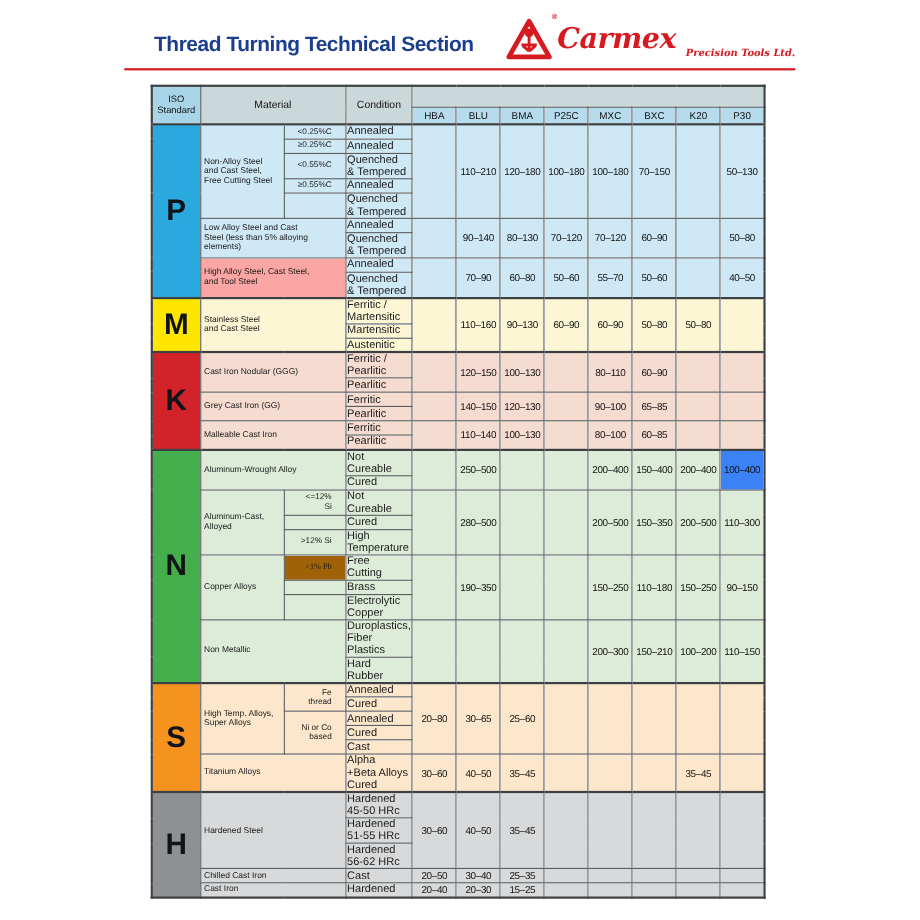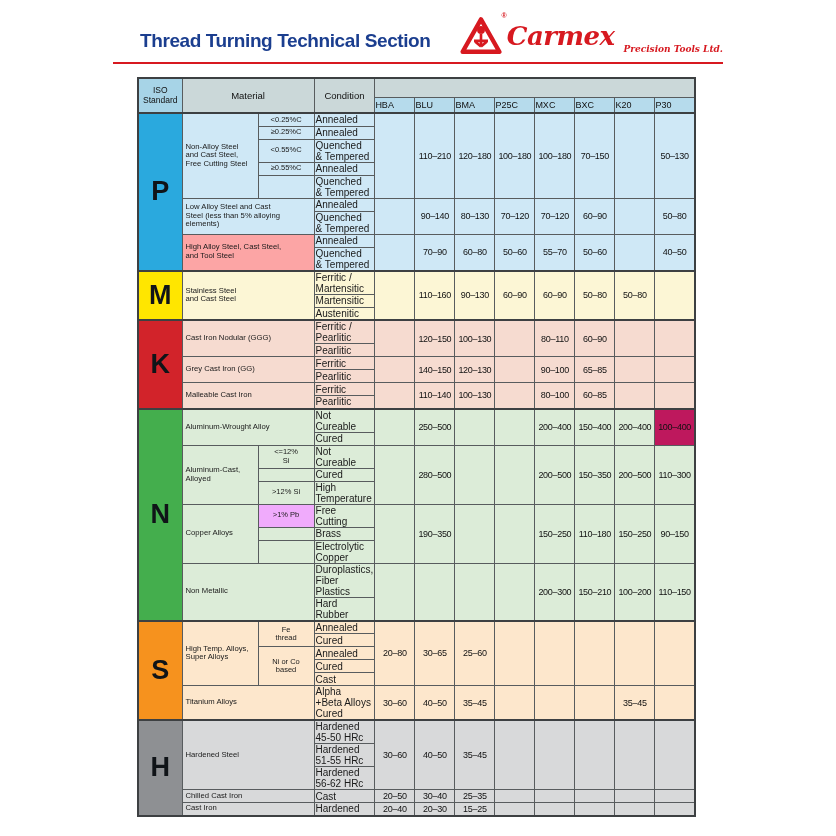--- a/index.html
+++ b/index.html
@@ -21,24 +21,24 @@
   .main-title { text-align:center; color:#16418f; font-size:20px; font-weight:bold; font-style:italic; letter-spacing:-0.5px; margin-top:34px; }
 
   
   .table-wrap { margin-top:13px; margin-left:24px; }
   table { border-collapse:collapse; table-layout:fixed; border:2px solid #3d4042; }
   td, th { border:1px solid #585c5e; overflow:hidden; vertical-align:middle; }
   th { font-weight:normal; color:#111; }
   .corner-iso { background:#a7d4e7; font-size:8.5px; white-space:pre-line; line-height:1.15; text-align:center; }
   .hdr { background:#cbd8d9; font-size:9.5px; text-align:center; }
   .band { background:#cbd8d9; }
-  .grade { background:#b6dbec; font-size:9px; text-align:left; }
+  .grade { background:#b6dbec; font-size:9px; text-align:center; }
   .iso-cell { font-size:27px; font-weight:bold; color:#101418; text-align:center; }
   .mat { font-size:7.7px; line-height:1.12; text-align:left; padding:1px 3px; white-space:pre-line; color:#1a1a1a; }
-  .sub { font-size:7.5px; line-height:1.1; text-align:center; padding:1px 12px; white-space:pre-line; color:#1a1a1a; }
+  .sub { font-size:7.5px; line-height:1.1; text-align:right; padding:1px 12px; white-space:pre-line; color:#1a1a1a; }
   .cond { font-size:10px; line-height:1.1; text-align:left; padding:0 1px; white-space:pre-line; color:#1a1a1a; }
   .val { font-size:9px; letter-spacing:-0.3px; text-align:center; color:#111; }
   tr.section-start td { border-top:2px solid #3d4042; }
 </style>
 </head>
 <body>
 
 <div class="page">
   <div class="content">
     <div class="top-header">
@@ -237,21 +237,21 @@
               <td class="mat" rowspan="2" colspan="2" style="background: rgb(220, 236, 216);">Aluminum-Wrought Alloy</td>
               <td class="cond" style="background: rgb(220, 236, 216);">Not
 Cureable</td>
               <td class="val" rowspan="2" style="background: rgb(220, 236, 216);"></td>
               <td class="val" rowspan="2" style="background: rgb(220, 236, 216);">250–500</td>
               <td class="val" rowspan="2" style="background: rgb(220, 236, 216);"></td>
               <td class="val" rowspan="2" style="background: rgb(220, 236, 216);"></td>
               <td class="val" rowspan="2" style="background: rgb(220, 236, 216);">200–400</td>
               <td class="val" rowspan="2" style="background: rgb(220, 236, 216);">150–400</td>
               <td class="val" rowspan="2" style="background: rgb(220, 236, 216);">200–400</td>
-              <td class="val" rowspan="2" style="background: #be185d;">100–400</td>
+              <td class="val" rowspan="2" style="background: #3b82f6;">100–400</td>
             </tr>
             <tr style="height: 13px;">
               <td class="cond" style="background: rgb(220, 236, 216);">Cured</td>
             </tr>
             <tr style="height: 22px;">
               <td class="mat" rowspan="3" style="background: rgb(220, 236, 216);">Aluminum-Cast,
 Alloyed</td>
               <td class="sub" rowspan="1" style="background: rgb(220, 236, 216);">&lt;=12% Si</td>
               <td class="cond" style="background: rgb(220, 236, 216);">Not
 Cureable</td>
@@ -268,21 +268,21 @@
               <td class="sub" rowspan="1" style="background: rgb(220, 236, 216);"></td>
               <td class="cond" style="background: rgb(220, 236, 216);">Cured</td>
             </tr>
             <tr style="height: 22px;">
               <td class="sub" rowspan="1" style="background: rgb(220, 236, 216);">&gt;12% Si</td>
               <td class="cond" style="background: rgb(220, 236, 216);">High
 Temperature</td>
             </tr>
             <tr style="height: 22px;">
               <td class="mat" rowspan="3" style="background: rgb(220, 236, 216);">Copper Alloys</td>
-              <td class="sub" rowspan="1" style="background: #f0abfc;">&gt;1% Pb</td>
+              <td class="sub" rowspan="1" style="background: #a16207; font-family: Liberation Serif, serif;">&gt;1% Pb</td>
               <td class="cond" style="background: rgb(220, 236, 216);">Free
 Cutting</td>
               <td class="val" rowspan="3" style="background: rgb(220, 236, 216);"></td>
               <td class="val" rowspan="3" style="background: rgb(220, 236, 216);">190–350</td>
               <td class="val" rowspan="3" style="background: rgb(220, 236, 216);"></td>
               <td class="val" rowspan="3" style="background: rgb(220, 236, 216);"></td>
               <td class="val" rowspan="3" style="background: rgb(220, 236, 216);">150–250</td>
               <td class="val" rowspan="3" style="background: rgb(220, 236, 216);">110–180</td>
               <td class="val" rowspan="3" style="background: rgb(220, 236, 216);">150–250</td>
               <td class="val" rowspan="3" style="background: rgb(220, 236, 216);">90–150</td>

